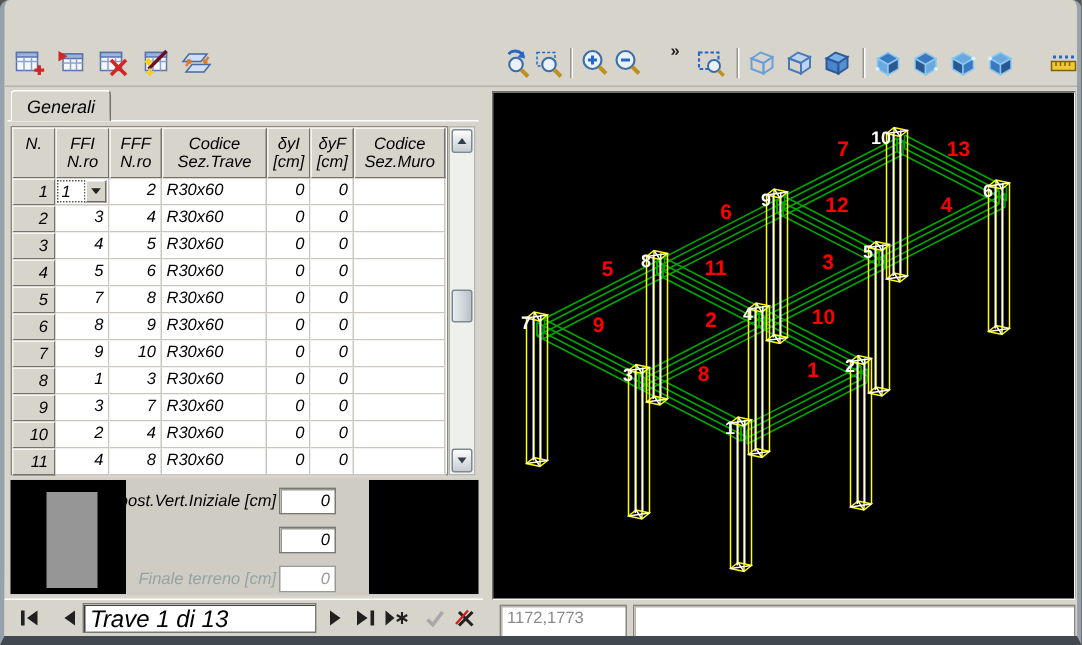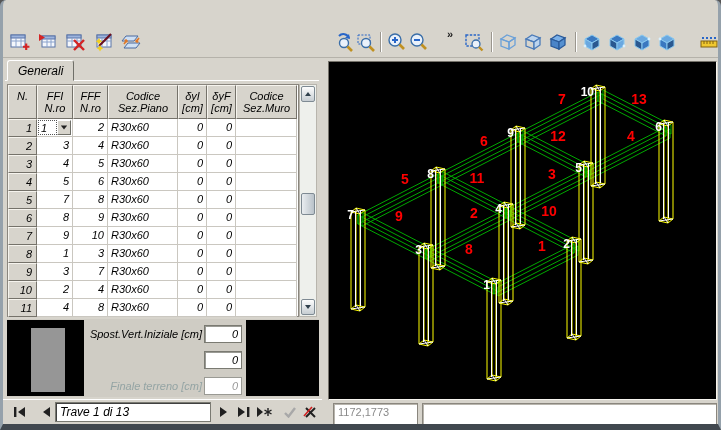--- a/index.html
+++ b/index.html
@@ -51,32 +51,32 @@
     background:linear-gradient(#fdfdfd,#c6cdd2);border:1px solid #7e8a93;display:flex;align-items:center;justify-content:center;}
   .sthumb{position:absolute;left:1px;top:108px;width:14px;height:22px;border-radius:2px;
     background:linear-gradient(90deg,#e9edf0,#b9c2c9);border:1px solid #7e8a93;}
   .tri-up{width:0;height:0;border-left:3px solid transparent;border-right:3px solid transparent;border-bottom:4px solid #30404c;}
   .tri-dn{width:0;height:0;border-left:3px solid transparent;border-right:3px solid transparent;border-top:4px solid #30404c;}
   
   .detail{position:absolute;left:4px;top:261px;width:312px;height:78px;background:#cfccc4;}
   .sectionbox{position:absolute;top:1px;height:76px;background:#000;}
   .sec-left{left:0;width:77px;}  .sec-right{left:239px;width:73px;}
   .sec-shape{position:absolute;left:24px;top:8px;width:34px;height:64px;background:#969696;}
-  .fields{position:absolute;left:77px;top:0;width:162px;height:78px;}
+  .fields{position:absolute;left:59px;top:0;width:162px;height:78px;}
   .frow{position:absolute;left:0;width:162px;height:18px;}
   .flabel{position:absolute;right:44px;top:3px;font-size:11px;color:#000;white-space:nowrap;}
   .finput{position:absolute;right:4px;top:0;width:38px;height:18px;background:#fff;border:1px solid #7a7a72;
     box-shadow:inset 1px 1px 0 #9a9a94;font-size:11px;text-align:right;padding:2px 3px 0 0;}
   .frow.disabled .flabel{color:#94a4a4;}
   .frow.disabled .finput{color:#9a9a9a;box-shadow:none;border-color:#9a9a94;}
   
   .navbar{position:absolute;left:0;top:341px;width:319px;height:25px;background:#d7d4cc;border-top:1px solid #fff;}
   .nbtn{position:absolute;top:4px;width:18px;height:16px;display:flex;align-items:center;justify-content:center;}
   .nav-edit{position:absolute;left:52px;top:2px;width:156px;height:20px;background:#fff;border:1px solid #7a7a72;
-    box-shadow:inset 1px 1px 0 #404040;font-size:12px;padding:2px 0 16px 4px;color:#000;}
+    box-shadow:inset 1px 1px 0 #404040;font-size:16px;padding:2px 0 16px 4px;color:#000;}
   
   .rightpanel{position:absolute;left:322px;top:58px;width:396px;height:366px;background:#d7d4cc;}
   .view3d{position:absolute;left:3px;top:3px;width:389px;height:339px;background:#000;border:1px solid;border-color:#75726a #f6f4ee #f6f4ee #75726a;}
   .statusbox{position:absolute;top:345px;height:24px;background:#fff;border:1px solid #8a867e;
     box-shadow:inset 1px 1px 0 #b8b5ad;font-size:11px;color:#8a8a8a;padding:2px 0 0 4px;}
   .st1{left:8px;width:85px;} .st2{left:97px;width:295px;}
 </style>
 </head>
 <body>
 
@@ -253,21 +253,21 @@
 
   <div class="leftpanel">
     <div class="tab">Generali</div>
     <div class="tabline"></div>
 
     <div class="gridwrap">
       <div class="ghead">
           <div class="hcell"><span>N.</span><br><span></span></div>
           <div class="hcell"><span>FFI</span><br><span>N.ro</span></div>
           <div class="hcell"><span>FFF</span><br><span>N.ro</span></div>
-          <div class="hcell"><span>Codice</span><br><span>Sez.Piano</span></div>
+          <div class="hcell"><span>Codice</span><br><span>Sez.Trave</span></div>
           <div class="hcell"><span>δyI</span><br><span>[cm]</span></div>
           <div class="hcell"><span>δyF</span><br><span>[cm]</span></div>
           <div class="hcell"><span>Codice</span><br><span>Sez.Muro</span></div>
         </div>
       <div class="gbody">
           <div class="grow">
             <div class="cell rownum">1</div>
             <div class="cell combo-cell">
               <span class="cval">1</span>
               <span class="cbtn">

